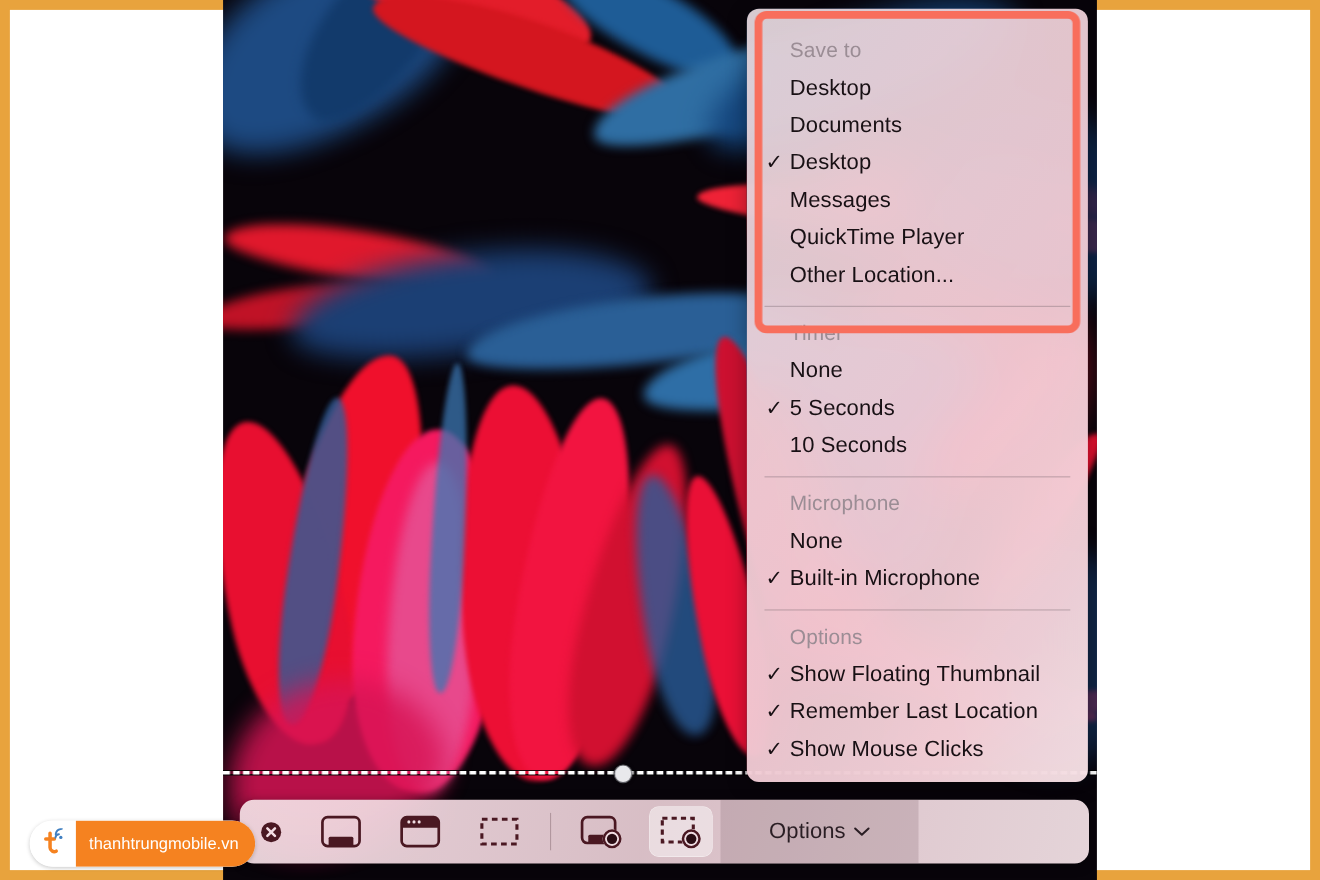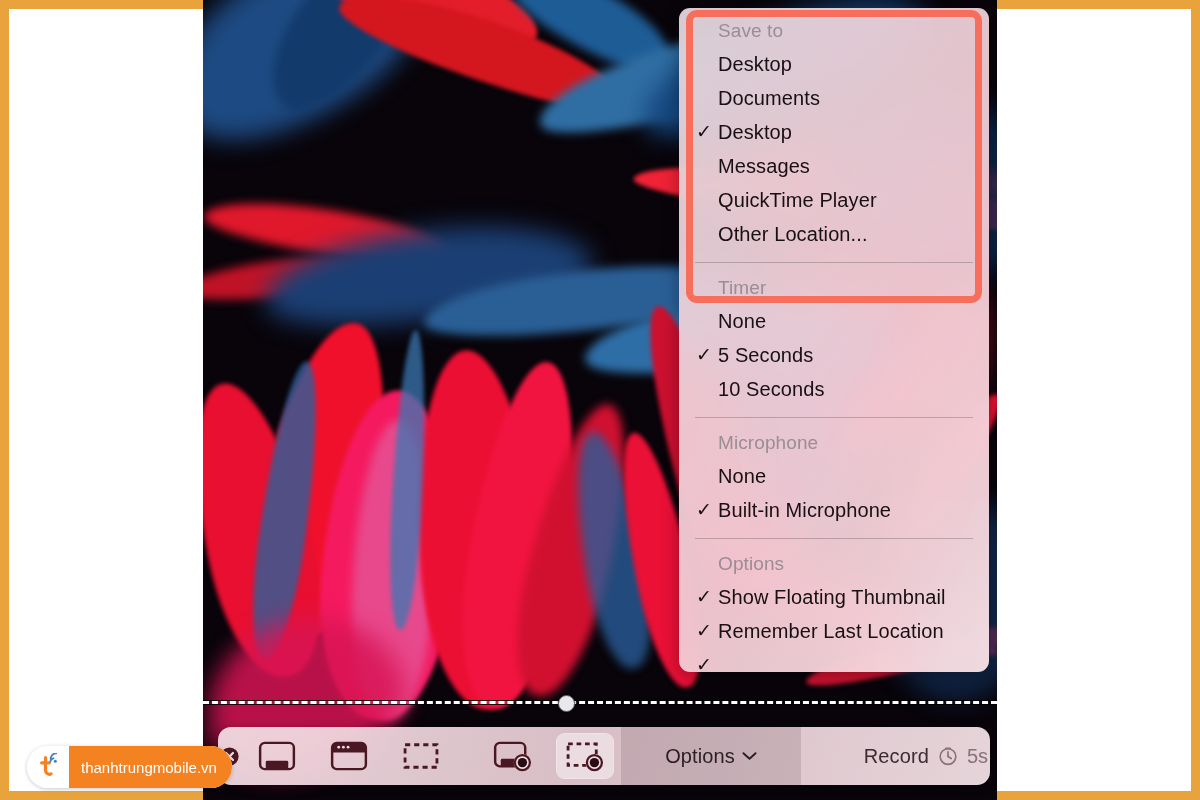--- a/index.html
+++ b/index.html
@@ -130,21 +130,21 @@
     color: #3a2b31;
   }
   .chev { display: inline-block; }
 
   
   #options-menu {
     position: absolute;
     left: 476px;          
     top: 8px;
     width: 310px;
-    padding: 7px 0 12px 0;
+    padding: 23px 0 12px 0;
     border-radius: 11px;
     background: linear-gradient(125deg,
         rgba(226,213,219,.95) 0%,
         rgba(236,208,216,.95) 30%,
         rgba(244,206,215,.94) 58%,
         rgba(247,214,221,.95) 82%,
         rgba(250,228,232,.95) 100%);
     backdrop-filter: blur(22px);
     box-shadow: 0 4px 18px rgba(0,0,0,.32);
     box-sizing: border-box;
@@ -331,20 +331,21 @@
         <div class="menu-item">
           <span class="tick">✓</span>
           <span>Show Floating Thumbnail</span>
         </div>
         <div class="menu-item">
           <span class="tick">✓</span>
           <span>Remember Last Location</span>
         </div>
         <div class="menu-item">
           <span class="tick">✓</span>
+          <span>Show Mouse Clicks</span>
         </div>
       </div>
     </div>
 
     <div id="highlight-box"></div>
 
     <div id="toolbar">
 
       <div class="tb-close">
         <svg width="23" height="23" viewBox="0 0 24 24">
@@ -404,30 +405,20 @@
         </div>
       </div>
 
       <div class="tb-text-btn" id="options-button">
         <span>Options</span>
         <svg class="chev" width="15" height="10" viewBox="0 0 16 10">
           <path d="M1.5 2 L8 8 L14.5 2" fill="none" stroke="#2a1e24" stroke-width="2" stroke-linecap="round" stroke-linejoin="round"></path>
         </svg>
       </div>
 
-      <div class="tb-text-btn" id="record-button">
-        <span>Record</span>
-        <svg width="20" height="20" viewBox="0 0 22 22">
-          <circle cx="11" cy="11.6" r="8.6" fill="none" stroke="#8b7079" stroke-width="1.8"></circle>
-          <path d="M11 11.6 V6.4" stroke="#8b7079" stroke-width="1.8" stroke-linecap="round"></path>
-          <path d="M11 11.6 L14.6 13.8" stroke="#8b7079" stroke-width="1.8" stroke-linecap="round"></path>
-          <path d="M8.6 2.6 H13.4" stroke="#8b7079" stroke-width="1.8" stroke-linecap="round"></path>
-        </svg>
-        <span style="color:#8b7079;">5s</span>
-      </div>
     </div>
   </div>
 
   <div id="watermark">
     <div id="watermark-logo">
       <svg width="28" height="28" viewBox="0 0 28 28">
         <path d="M11.5 4.5 V17.5 a3.8 3.8 0 0 0 5.6 3.3" fill="none" stroke="#f58220" stroke-width="3.2" stroke-linecap="round"></path>
         <path d="M7.6 9.8 H15.4" fill="none" stroke="#f58220" stroke-width="3.2" stroke-linecap="round"></path>
         <path d="M16.4 8.6 a3.4 3.4 0 0 1 3.2 -3.2" fill="none" stroke="#3f7fc1" stroke-width="1.7" stroke-linecap="round"></path>
         <path d="M16.6 5.4 a6 6 0 0 1 5.6 -5.0" fill="none" stroke="#3f7fc1" stroke-width="1.7" stroke-linecap="round"></path>

